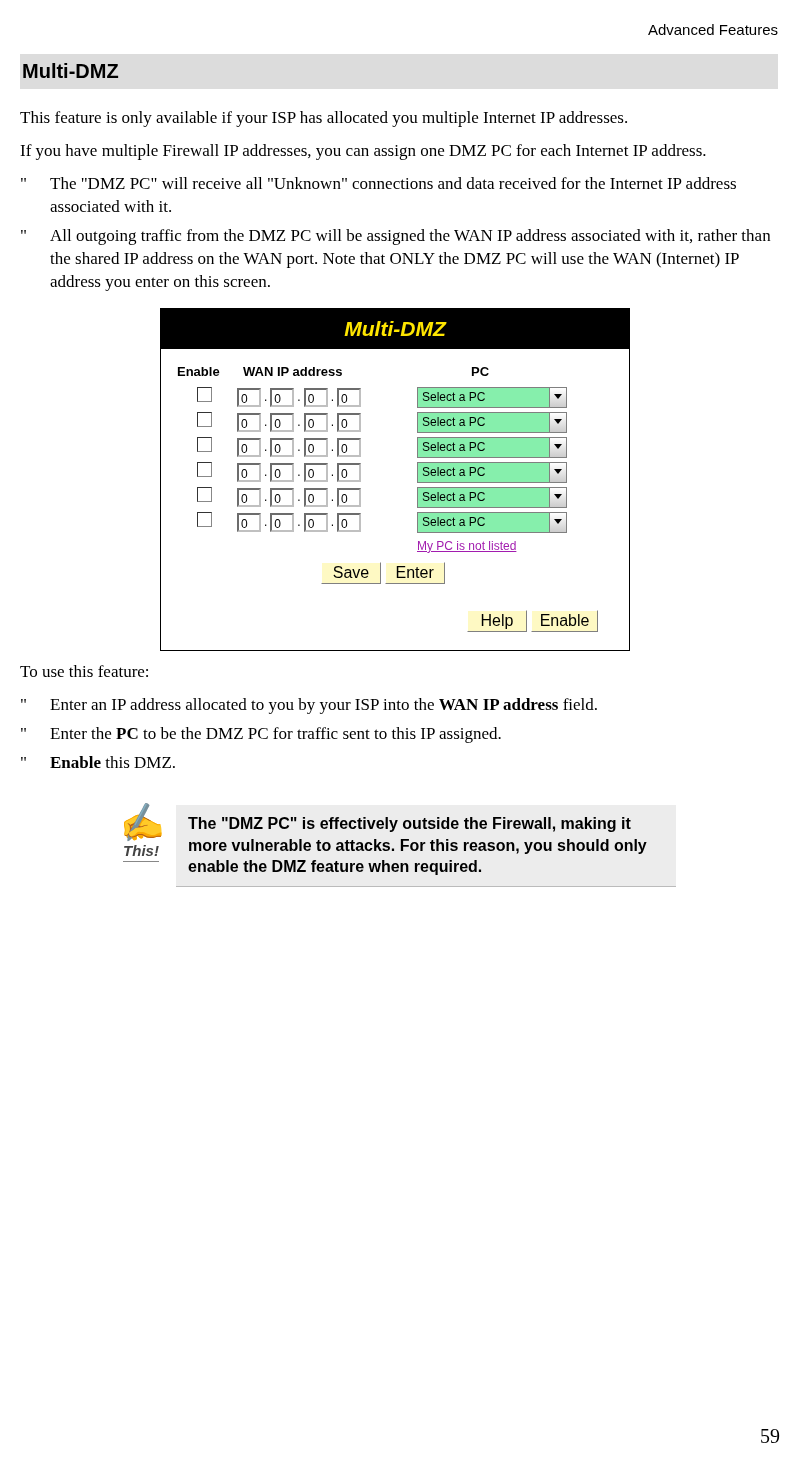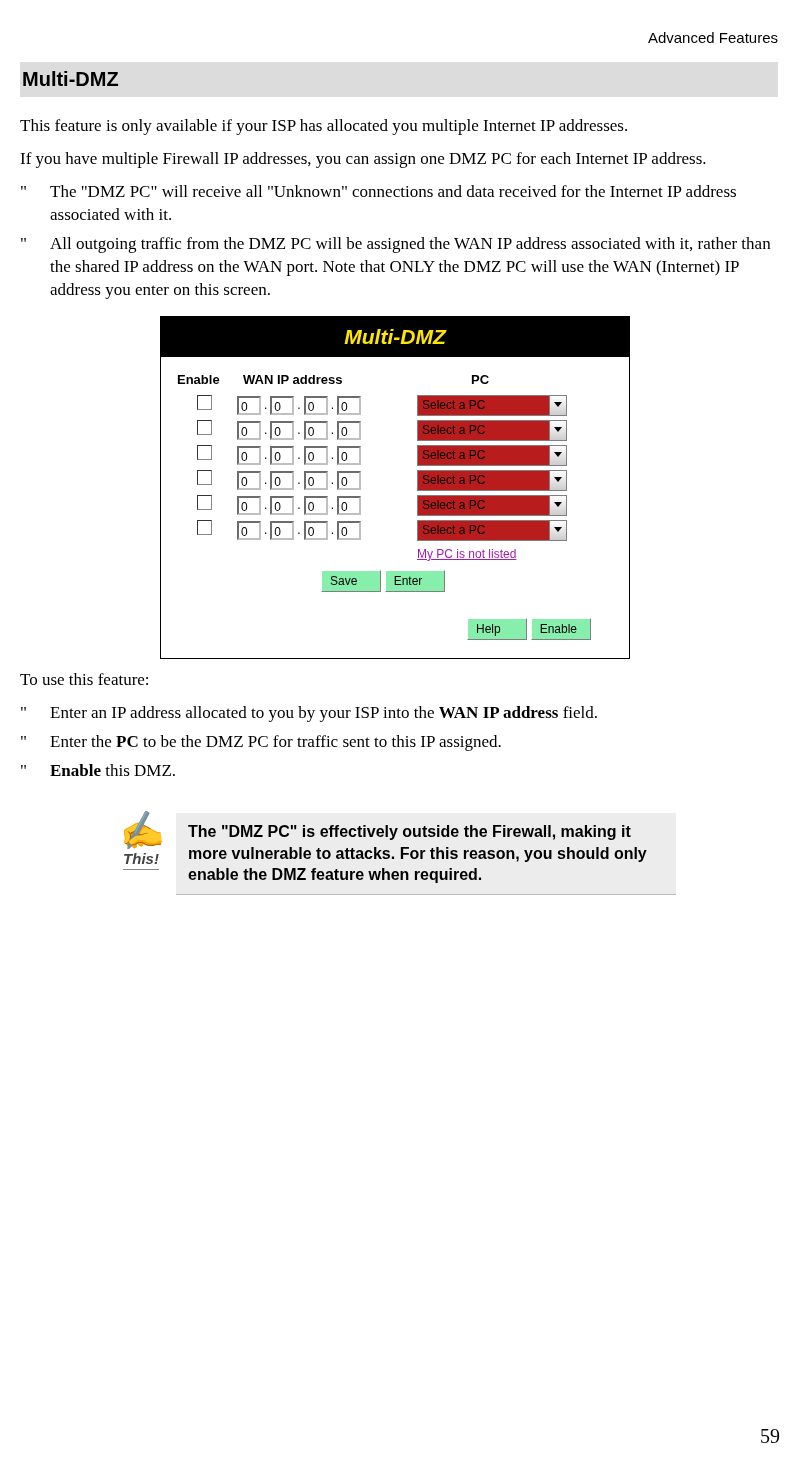--- a/index.html
+++ b/index.html
@@ -9,21 +9,20 @@
     width: 758px;
     font-size: 17px;
     line-height: 1.35;
     color: #000;
   }
   .header-right {
     text-align: right;
     font-family: Arial, sans-serif;
     font-size: 15px;
     margin-bottom: 14px;
-    margin-top: 8px;
   }
   .section-title {
     background: #dcdcdc;
     font-family: Arial, sans-serif;
     font-weight: bold;
     font-size: 20px;
     padding: 4px 2px;
     margin-bottom: 18px;
   }
   p { margin: 0 0 10px 0; }
@@ -94,21 +93,21 @@
     font-size: 12px;
     text-align: left;
     padding: 1px 2px;
     box-sizing: border-box;
   }
   .cell-wan .dot { font-size: 12px; }
   .sel {
     width: 150px;
     height: 21px;
     border: 1px solid #808080;
-    background: #b91c1c;
+    background: #86efac;
     display: inline-flex;
     align-items: center;
     justify-content: space-between;
     padding-left: 4px;
     font-size: 12px;
     box-sizing: border-box;
   }
   .sel .arrow {
     width: 16px; height: 19px;
     background: linear-gradient(#fff,#ccc);
@@ -116,23 +115,23 @@
     display: flex; align-items: center; justify-content: center;
   }
   .sel .arrow svg { width: 8px; height: 6px; }
   .link-row { margin: 4px 0 6px 246px; }
   .link { color: #a21caf; text-decoration: underline; font-size: 12px; cursor: pointer; }
   .btn {
     display: inline-block;
     min-width: 60px;
     height: 22px;
     line-height: 20px;
-    text-align: left;
-    font-size: 12px;
-    background: #86efac;
+    text-align: center;
+    font-size: 16px;
+    background: #fef9c3;
     border: 1px solid #808080;
     border-top-color: #fff;
     border-left-color: #fff;
     padding: 0 8px;
     box-sizing: border-box;
   }
   .btn-group1 { margin: 8px 0 0 150px; }
   .btn-group2 { margin: 26px 0 0 296px; }
 
   

